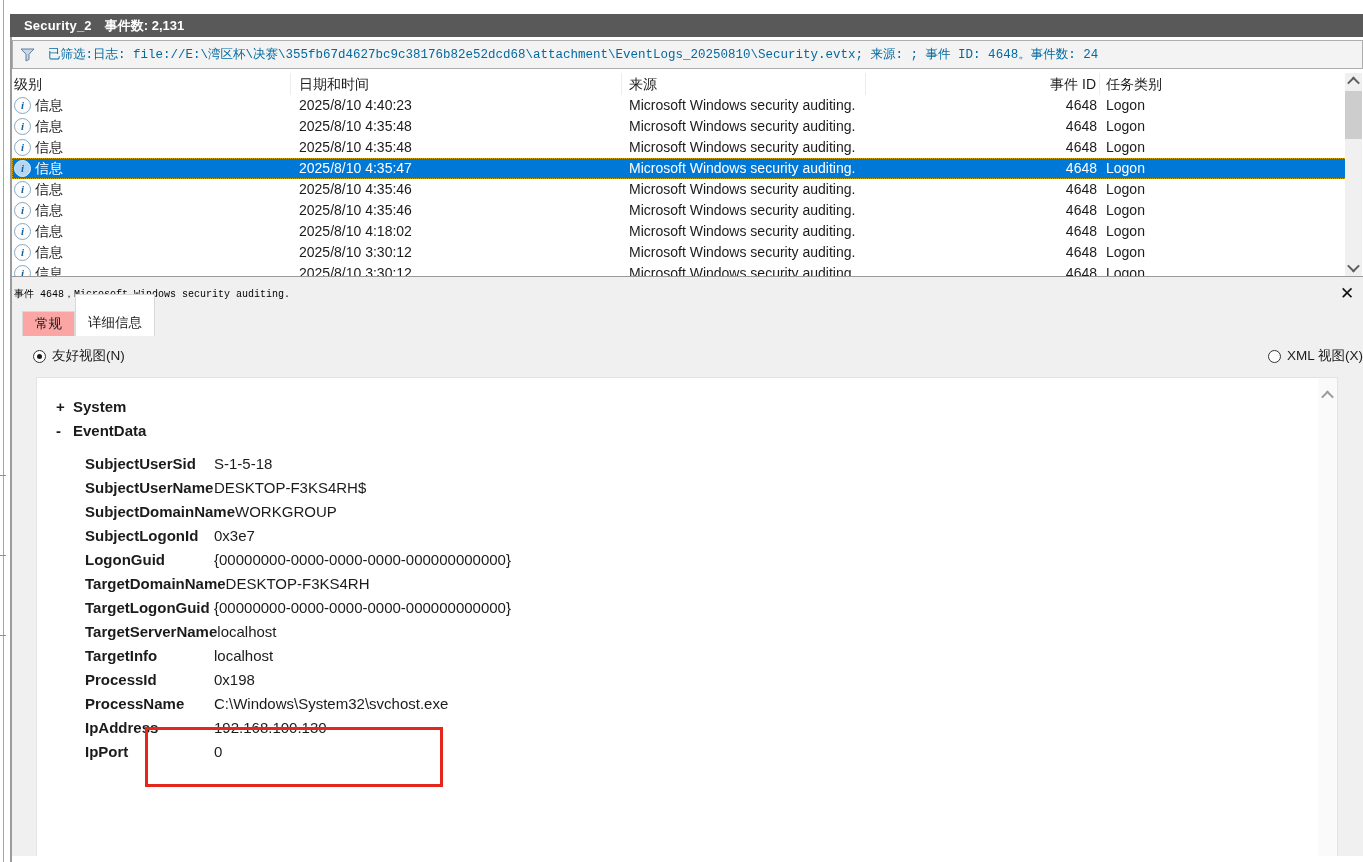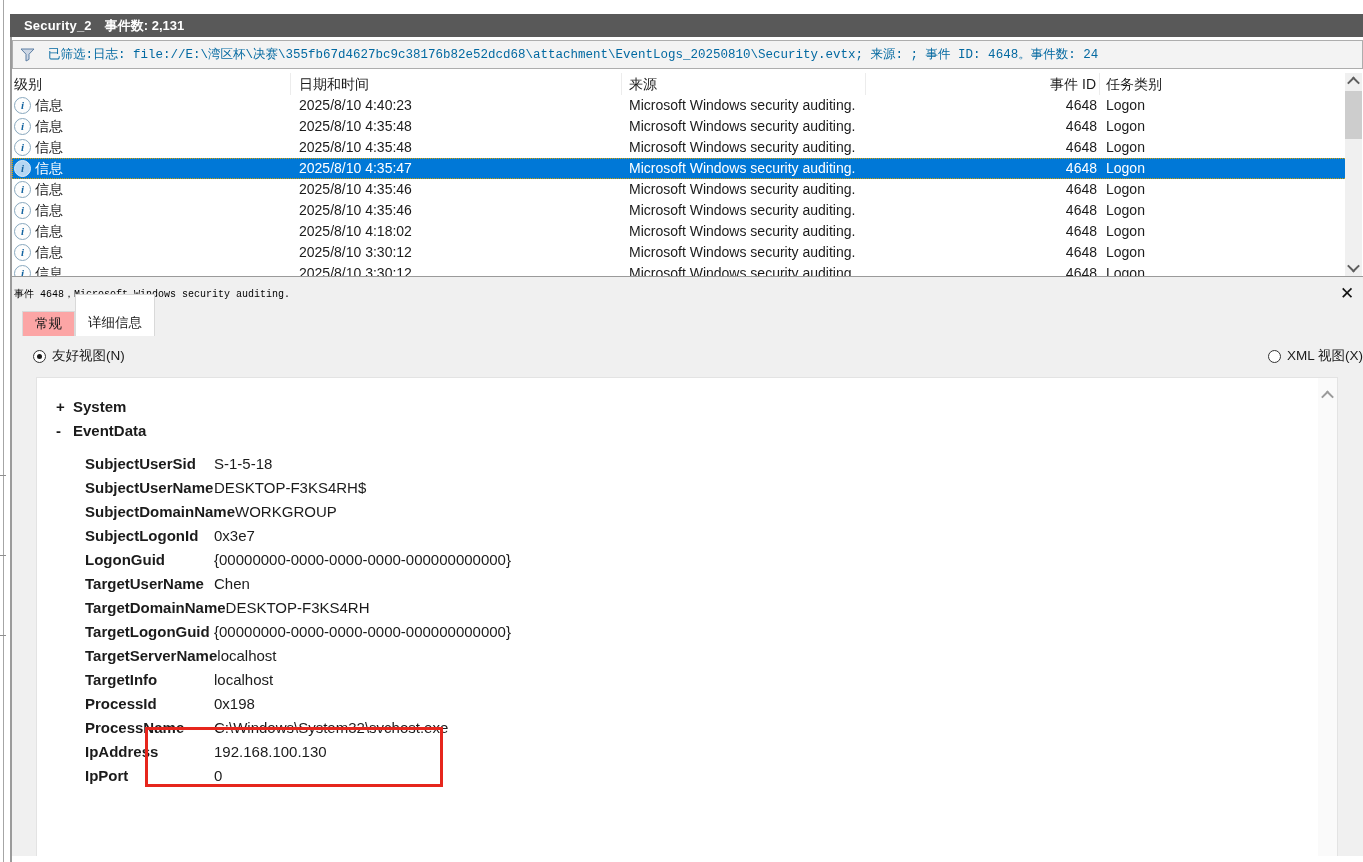--- a/index.html
+++ b/index.html
@@ -305,24 +305,20 @@
   </div>
             <div class="frow">
     <span class="fname">SubjectLogonId</span>
     <span class="fval">0x3e7</span>
   </div>
             <div class="frow">
     <span class="fname">LogonGuid</span>
     <span class="fval">{00000000-0000-0000-0000-000000000000}</span>
   </div>
             <div class="frow">
-    <span class="fname">TargetUserName</span>
-    <span class="fval">Chen</span>
-  </div>
-            <div class="frow">
     <span class="fname">TargetDomainName</span>
     <span class="fval">DESKTOP-F3KS4RH</span>
   </div>
             <div class="frow">
     <span class="fname">TargetLogonGuid</span>
     <span class="fval">{00000000-0000-0000-0000-000000000000}</span>
   </div>
             <div class="frow">
     <span class="fname">TargetServerName</span>
     <span class="fval">localhost</span>

